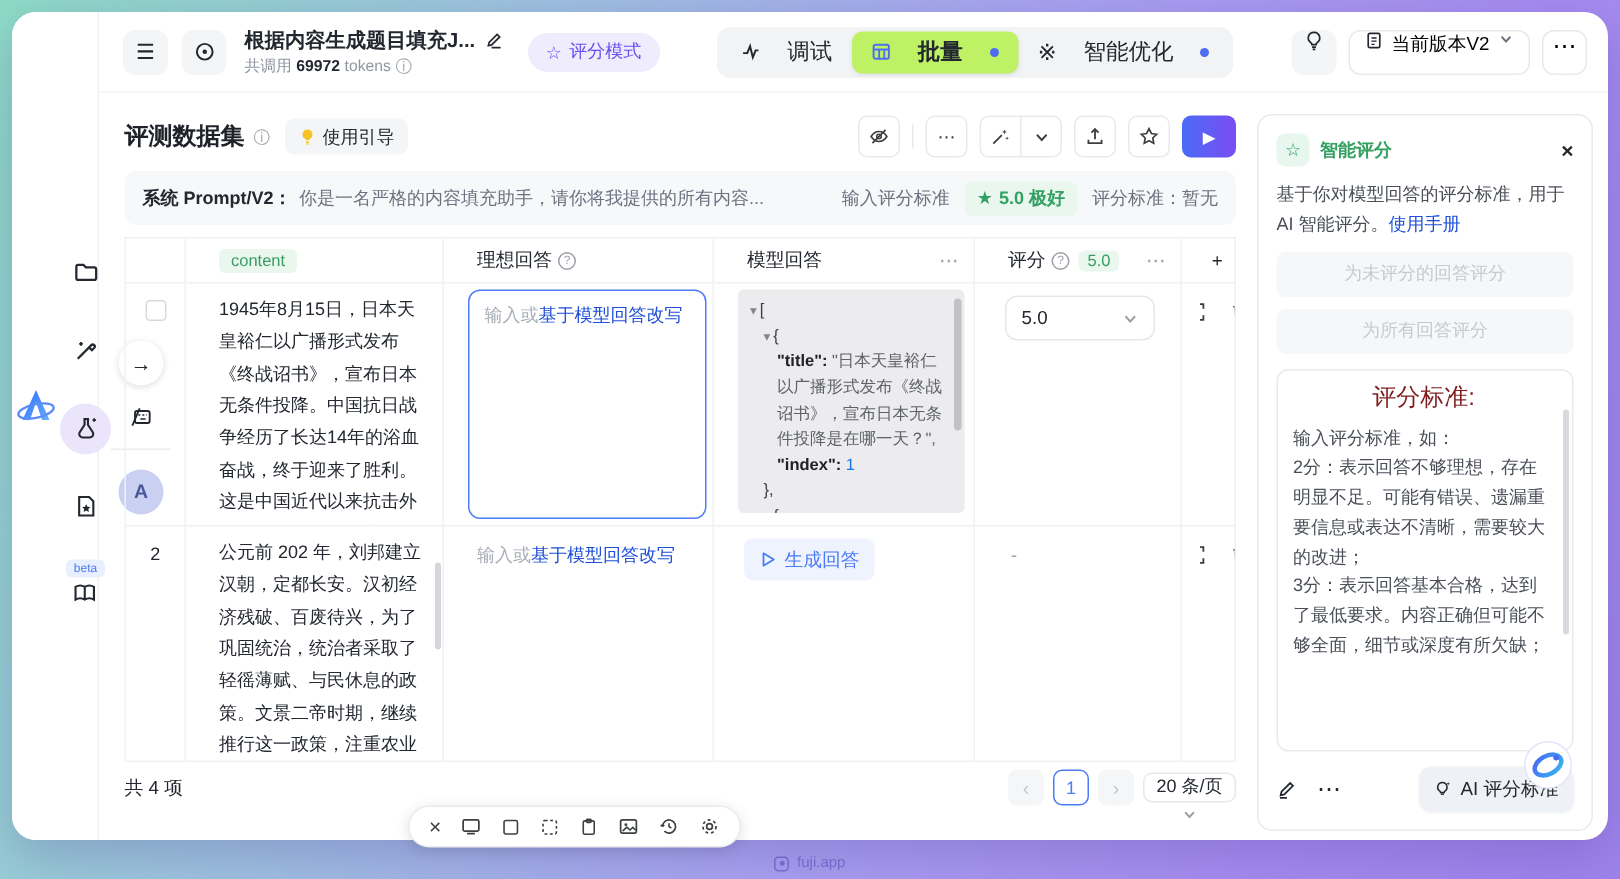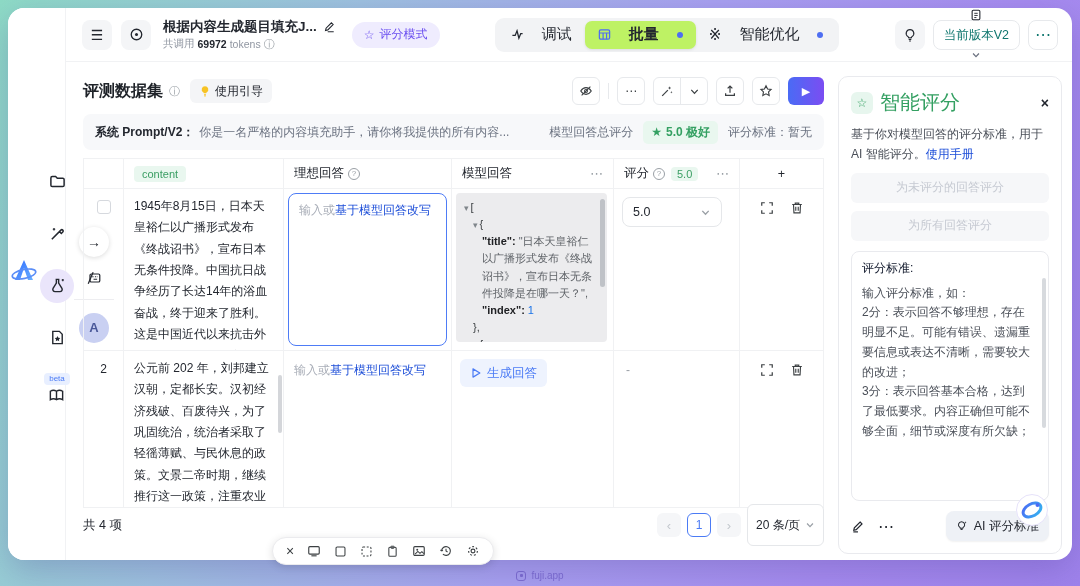--- a/index.html
+++ b/index.html
@@ -40,22 +40,22 @@
   .title-row { display:flex; align-items:center; gap:6px; font-size:13.5px; font-weight:700; color:#23272f; }
   .sub-row { font-size:10.5px; color:#9096a1; display:flex; gap:3px; align-items:center; }
   .sub-row b { color:#23272f; }
   .mode-badge { height:26px; padding:0 12px; border-radius:14px; background:#efecfe; color:#6a4ef0; font-size:12px;
         display:flex; align-items:center; gap:5px; margin-left:8px; }
   .tab-group { margin:0 auto; display:flex; background:#f2f3f5; border-radius:9px; padding:3px; align-items:center; }
   .tab { height:28px; padding:0 13px; display:flex; align-items:center; gap:18px; font-size:15px; color:#23272f; border-radius:7px; }
   .tab.active { background:#bef264; box-shadow:0 1px 3px rgba(0,0,0,.09); font-weight:700; }
   .dot { width:6px; height:6px; border-radius:50%; background:#4e6ef2; }
   .right-cluster { display:flex; align-items:center; gap:8px; }
-  .btn-outline { height:30px; border:1px solid #e7e9ec; border-radius:8px; background:#fff; display:flex; align-items:center;
-        justify-content:center; color:#0f766e;flex-direction:column; }
+  .btn-outline { height:30px; border:1px solid #e7e9ec; border-radius:8px; background:#fff; display:flex; align-items:flex-start;
+        justify-content:center; color:#000000; }
   .btn-outline.sq { width:30px; }
   .version-btn { padding:0 10px; gap:6px; font-size:12.5px; }
 
   .workspace { flex:1; display:flex; min-height:0; }
   .content { flex:1; padding:12px 14px 0 17px; display:flex; flex-direction:column; min-width:0; }
   .section-head { display:flex; align-items:center; height:34px; flex:none; }
   .sec-title { font-size:16px; font-weight:700; color:#1f2329; display:flex; align-items:center; gap:6px; }
   .info-i { font-size:11px; color:#9aa0a6; font-weight:400; }
   .guide-badge { margin-left:10px; height:24px; padding:0 9px; background:#f4f5f7; border-radius:6px; font-size:12px; color:#23272f;
         display:flex; align-items:center; gap:4px; }
@@ -72,21 +72,21 @@
   .prompt-bar { margin-top:6px; height:36px; background:#f7f8fa; border-radius:8px; display:flex; align-items:center;
         padding:0 12px; gap:5px; font-size:12px; color:#6b7280; flex:none; }
   .pb-label { color:#23272f; font-weight:700; white-space:nowrap; }
   .pb-preview { white-space:nowrap; overflow:hidden; text-overflow:ellipsis; }
   .pb-right { margin-left:auto; display:flex; align-items:center; gap:10px; white-space:nowrap; }
   .score-pill { display:flex; align-items:center; gap:4px; background:#e9f7ef; color:#34a062; font-weight:700; padding:3px 8px;
         border-radius:5px; font-size:12px; }
 
   
   .tbl { margin-top:8px; border:1px solid #f0f1f3; border-bottom:none; flex:none; }
-  .trow { display:flex; border-bottom:1px solid #f0f1f3; }
+  .trow { display:flex; border-bottom:1px solid #f0f1f3;gap:12px; }
   .td { border-right:1px solid #f0f1f3; position:relative; overflow:hidden; }
   .td:last-child { border-right:none; }
   .c-idx { width:40px; flex:none; }
   .c-content { width:160px; flex:none; }
   .c-ideal { width:168px; flex:none; }
   .c-model { width:162px; flex:none; }
   .c-score { width:126px; flex:none; }
   .c-act { flex:1; }
   .thead { height:30px; }
   .thead .td { display:flex; align-items:center; padding:0 10px; font-size:12.5px; color:#23272f; }
@@ -122,37 +122,37 @@
   .gen-btn { margin:8px; height:28px; padding:0 10px; background:#eef3fe; border-radius:6px; color:#4b7bf5; font-size:12.5px;
         display:inline-flex; align-items:center; gap:5px; }
   .dash-val { padding:12px 12px; font-size:12px; color:#9aa0a6; }
 
   .tbl-footer { height:34px; display:flex; align-items:center; font-size:12.5px; color:#23272f; flex:none; }
   .pager { margin-left:auto; display:flex; align-items:center; gap:6px; }
   .pg-btn { width:24px; height:24px; border-radius:6px; background:#f5f6f8; color:#c3c7cd; display:flex; align-items:center;
         justify-content:center; font-size:13px; }
   .pg-cur { width:24px; height:24px; border-radius:6px; border:1px solid #4b7bf5; color:#4b7bf5; background:#fff; display:flex;
         align-items:center; justify-content:center; font-size:12px; }
-  .pg-size { height:42px; border:1px solid #e5e7ea; border-radius:6px; background:#fff; padding:0 8px; display:flex;
-        align-items:center; gap:5px; font-size:12px; color:#23272f; }
+  .pg-size { height:20px; border:1px solid #e5e7ea; border-radius:6px; background:#fff; padding:0 8px; display:flex;
+        align-items:center; gap:5px; font-size:12px; color:#23272f;flex-direction:column; }
 
   
   .panel { width:224px; margin:14px 10px 6px 0; border:1px solid #e9eaee; border-radius:10px; background:#fff; flex:none;
         display:flex; flex-direction:column; padding:12px; position:relative; }
   .panel-head { display:flex; align-items:center; gap:7px; }
   .star-badge { width:22px; height:22px; border-radius:6px; background:#e7f6ee; color:#34a062; font-size:12px;
         display:flex; align-items:center; justify-content:center; }
-  .panel-title { font-size:20px; font-weight:400; color:#34a062; flex:1; }
+  .panel-title { font-size:12px; font-weight:700; color:#34a062; flex:1; }
   .close-x { color:#23272f; font-size:14px; font-weight:700; line-height:1; }
   .panel-desc { margin-top:9px; font-size:12px; line-height:1.66; color:#4a4f58; }
   .panel-btn { margin-top:8px; height:30px; border-radius:6px; background:#f6f7f9; color:#c6cad2; font-size:12px;
         display:flex; align-items:center; justify-content:center; flex:none; }
   .criteria-box { margin-top:10px; flex:1; min-height:0; border:1px solid #e9eaee; border-radius:8px; padding:8px 12px 8px 10px;
         overflow:hidden; position:relative; }
-  .crit-title { font-size:12px; color:#0f172a; margin-bottom:7px; }
+  .crit-title { font-size:16px; color:#7f1d1d; margin-bottom:7px;text-align:center; }
   .crit-line { font-size:12px; line-height:1.64; color:#4a4f58; }
   .crit-scroll { position:absolute; right:2px; top:26px; width:4px; height:150px; background:#d7dade; border-radius:2px; }
   .panel-foot { margin-top:10px; display:flex; align-items:center; gap:14px; flex:none; color:#23272f; }
   .ai-btn { margin-left:auto; height:30px; padding:0 10px; border-radius:8px; background:#eef1f6; display:flex; align-items:center;
         gap:6px; font-size:12.5px; color:#23272f; box-shadow:0 1px 2px rgba(0,0,0,.06); }
   .assistant { position:absolute; right:12px; bottom:26px; width:34px; height:34px; z-index:6; }
 
   
   .float-toolbar { position:absolute; left:272px; top:537px; height:28px; border-radius:15px; background:#fff;
         border:1px solid #ebebee; box-shadow:0 2px 9px rgba(0,0,0,.12); display:flex; align-items:center; gap:13px;
@@ -406,21 +406,21 @@
               <div class="play-btn">
                 <span>▶</span>
               </div>
             </div>
           </div>
 
           <div class="prompt-bar">
             <span class="pb-label">系统 Prompt/V2：</span>
             <span class="pb-preview">你是一名严格的内容填充助手，请你将我提供的所有内容...</span>
             <div class="pb-right">
-              <span>模型回答总评分</span>
+              <span>输入评分标准</span>
               <span class="score-pill">
                 <span>★</span>
                 <span>5.0 极好</span>
               </span>
               <span>评分标准：暂无</span>
             </div>
           </div>
 
           <div class="tbl">
             <div class="trow thead">

